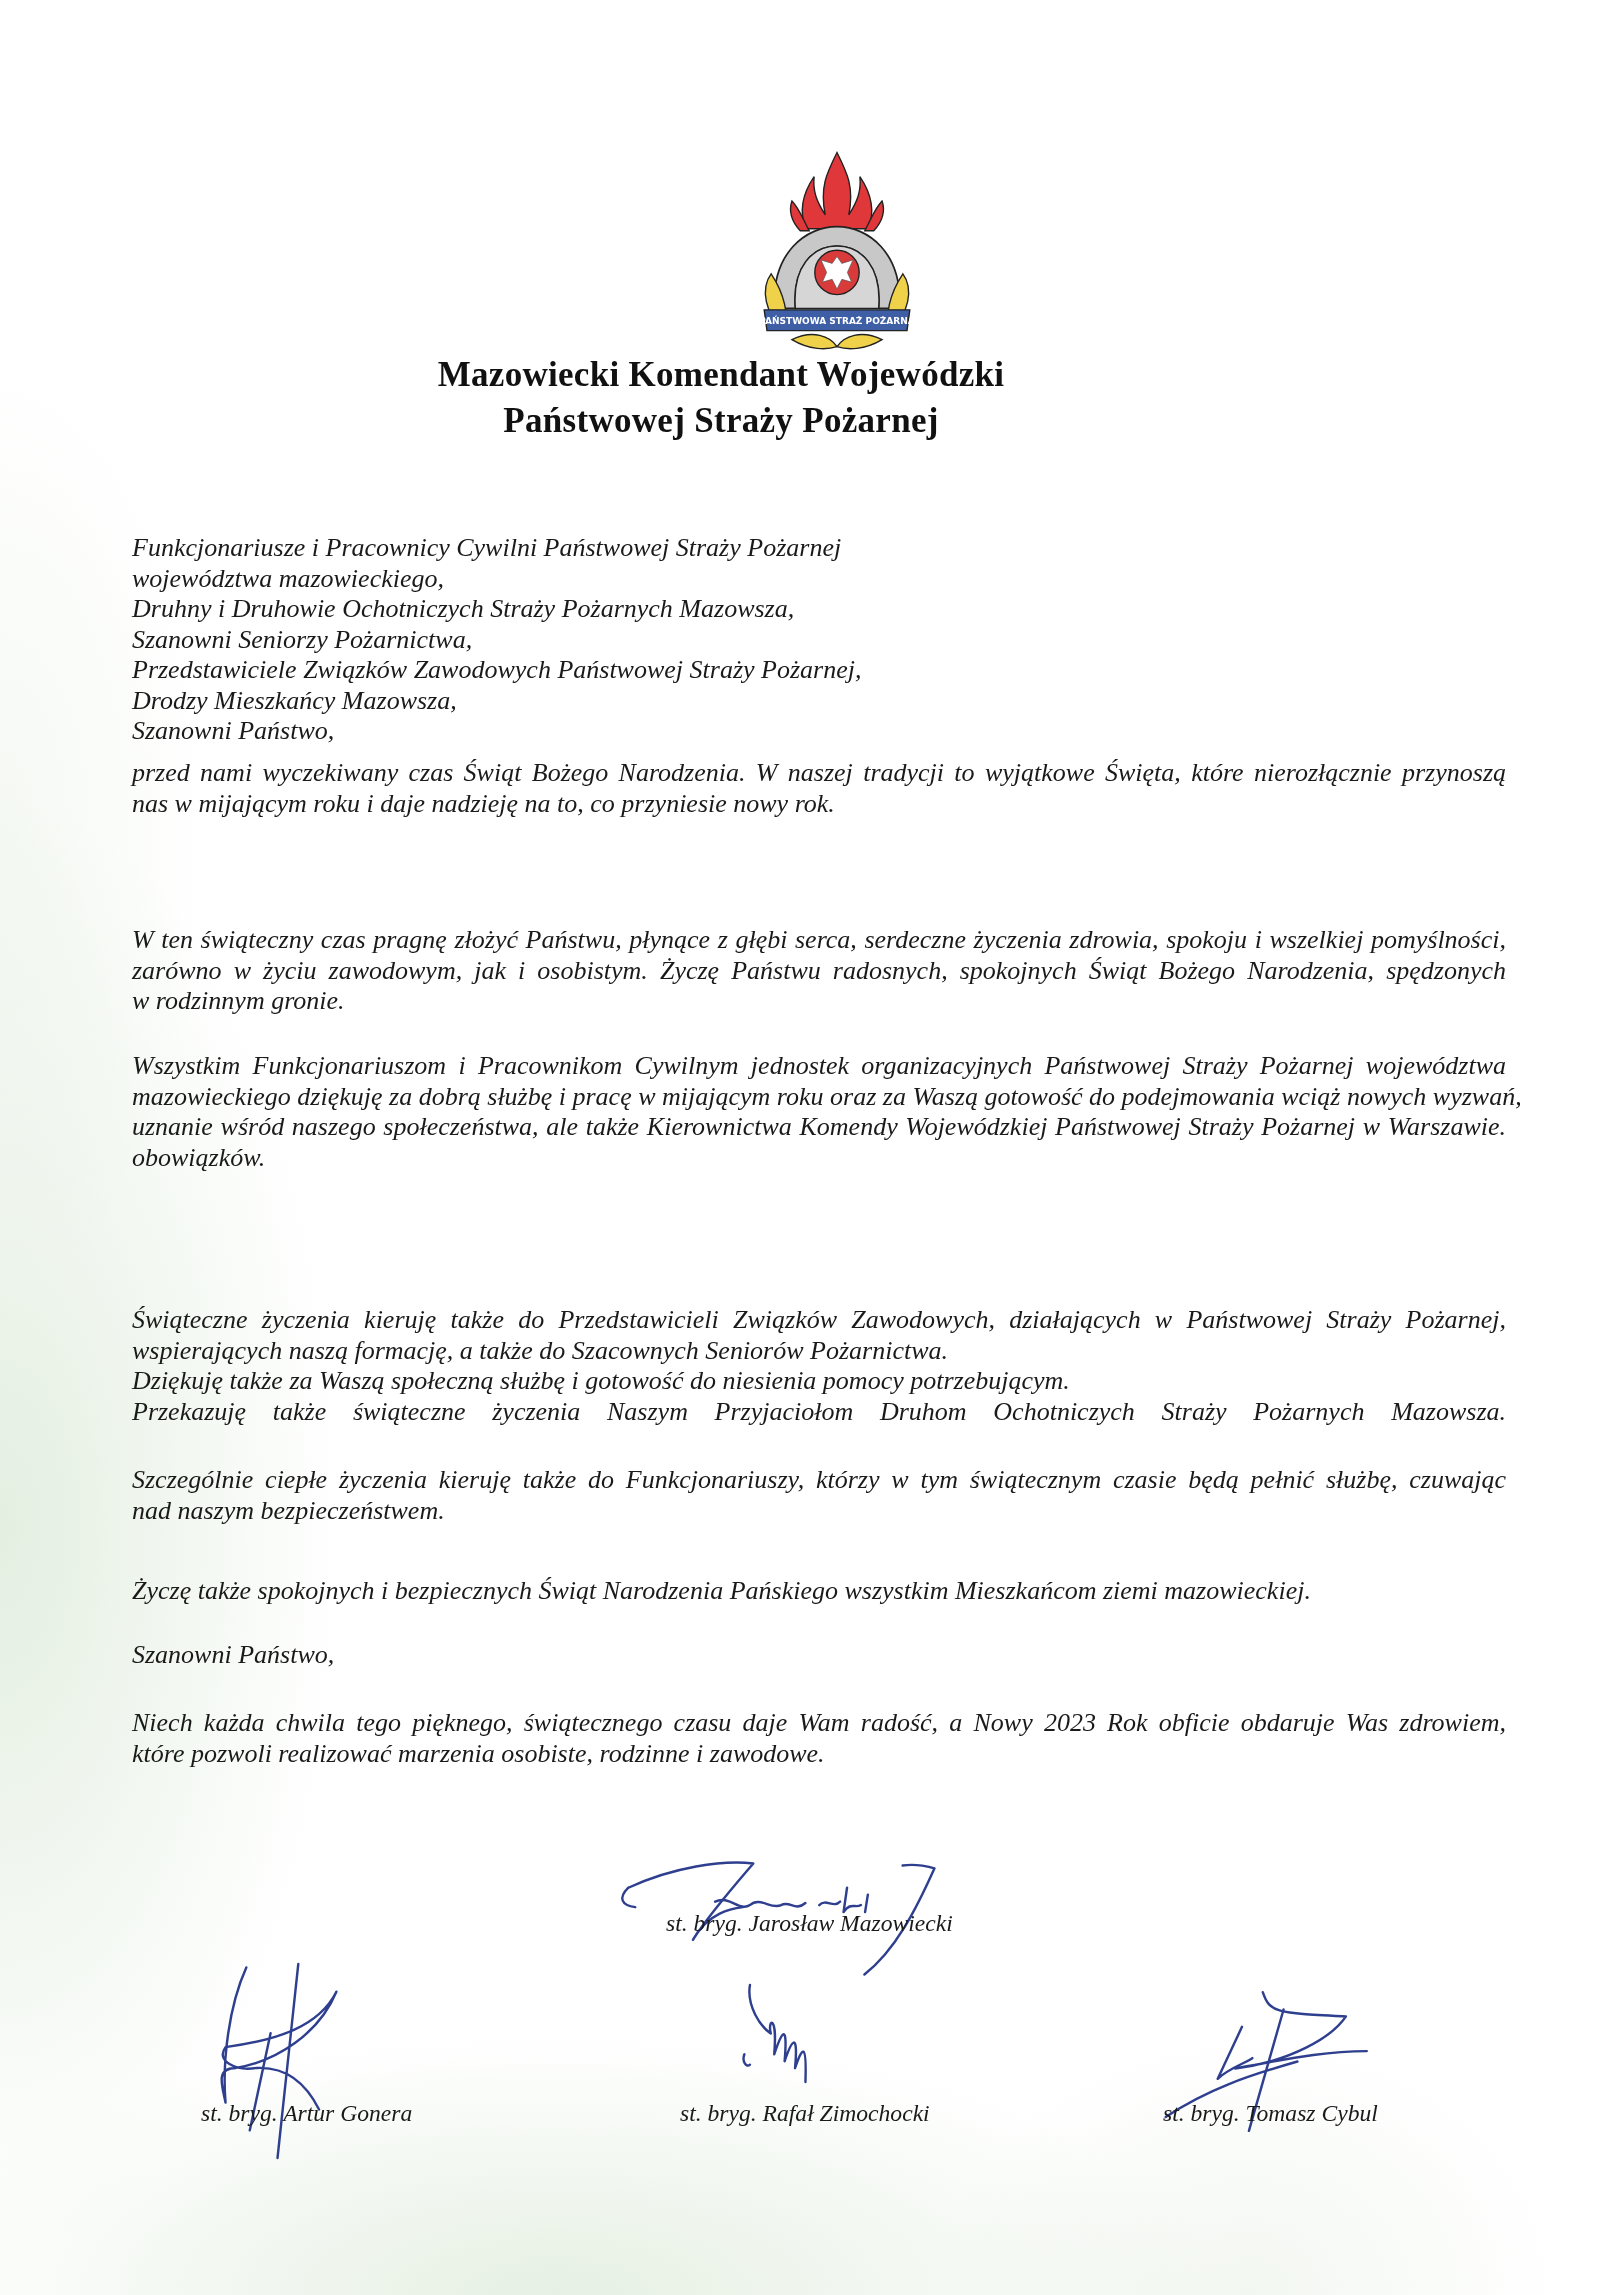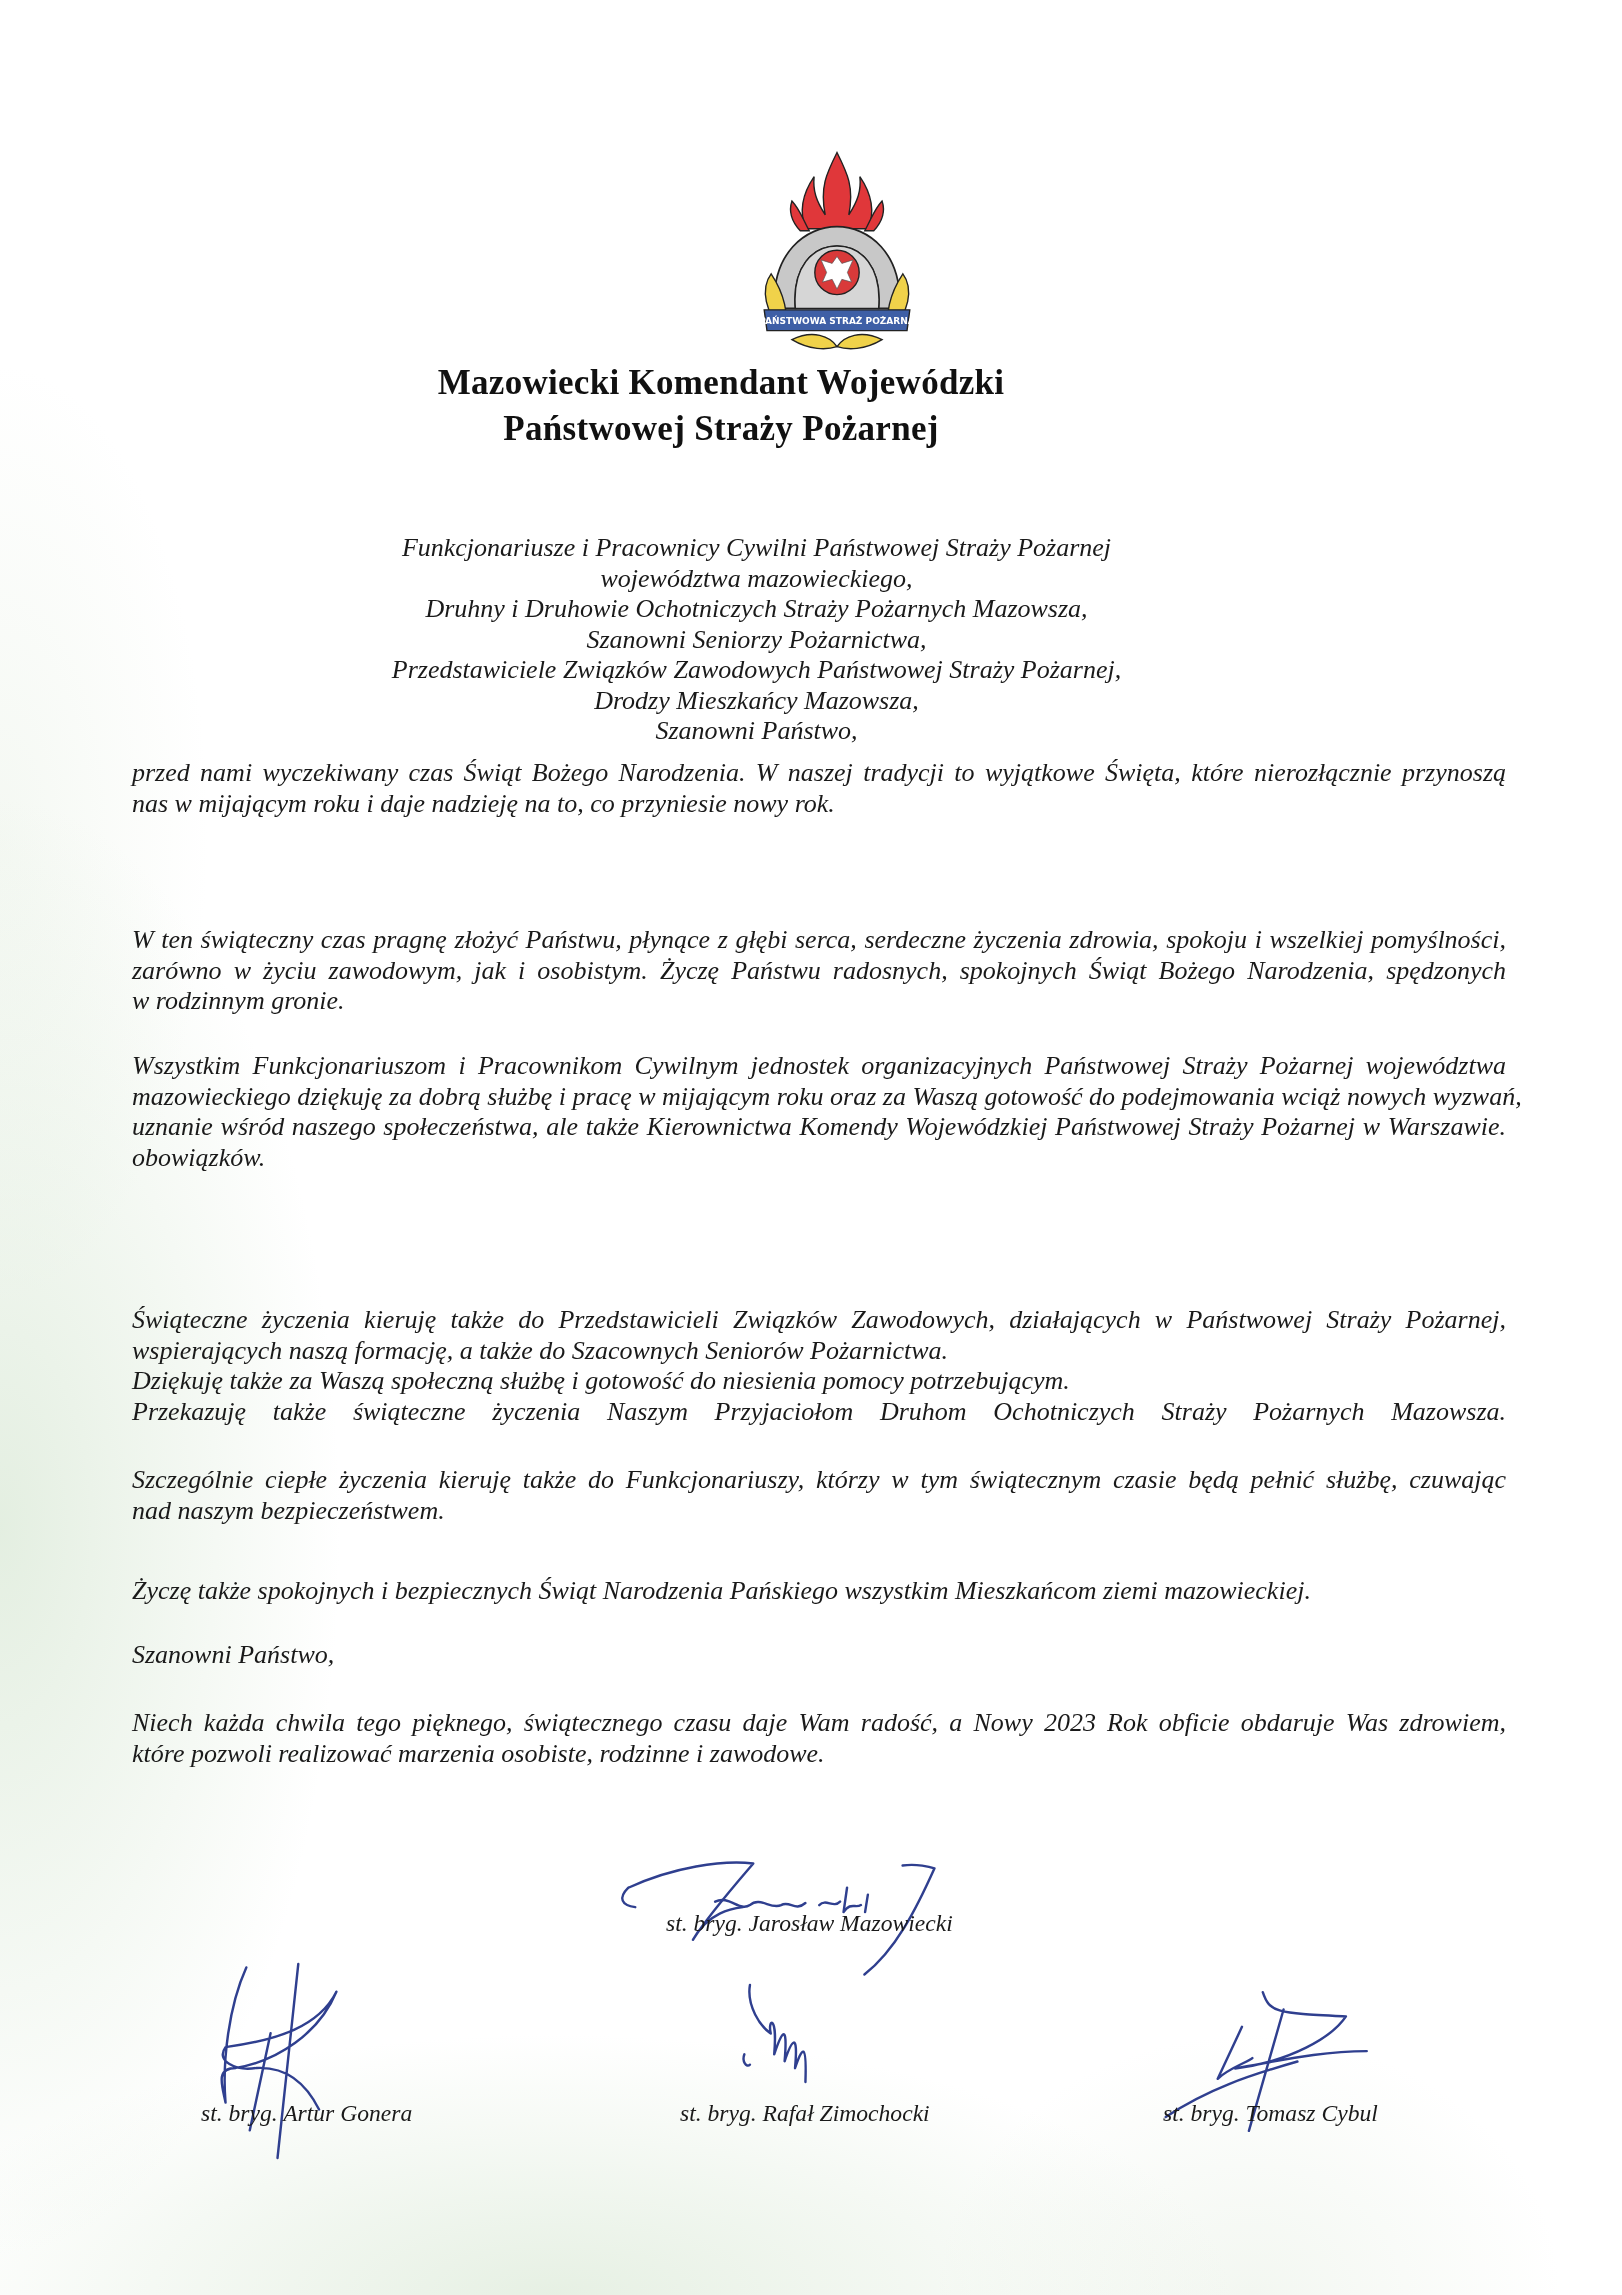--- a/index.html
+++ b/index.html
@@ -17,27 +17,27 @@
       radial-gradient(ellipse 416px 347px at 1249px 2295px, rgba(220,232,215,0.35), rgba(255,255,255,0) 75%),
       radial-gradient(ellipse 278px 625px at 0px 833px, rgba(225,236,220,0.35), rgba(255,255,255,0) 75%);
     pointer-events: none;
   }
   .logo {
     position: absolute; left: 750px; top: 149px; width: 174px; height: 208px;
   }
   .heading {
     position: absolute; left: 0; width: 1442px; text-align: center;
     font-weight: bold; font-size: 35px; letter-spacing: 0.3px;
-    font-family: "Liberation Serif", serif; color: #111; margin-top: 8px;
+    font-family: "Liberation Serif", serif; color: #111;
   }
   .h1 { top: 355px; }
   .h2 { top: 401px; }
   .text {
     position: absolute; font-style: italic; font-size: 26px; line-height: 29px;
-    font-family: "Liberation Serif", serif; color: #1a1a1a; text-align: center;
+    font-family: "Liberation Serif", serif; color: #1a1a1a;
   }
   .addressees { left: 132px; top: 533px; width: 1249px; }
   .addressees div { height: 30.5px; }
   .para {
     left: 132px; width: 1374px; text-align: justify; text-align-last: left;
   }
   .para .ln { display: block; height: 30.5px; text-align: justify; text-align-last: justify; white-space: nowrap; }
   .para .ln.last { text-align-last: left; }
   .sig-name {
     position: absolute; font-style: italic; font-size: 23.6px; white-space: nowrap;

